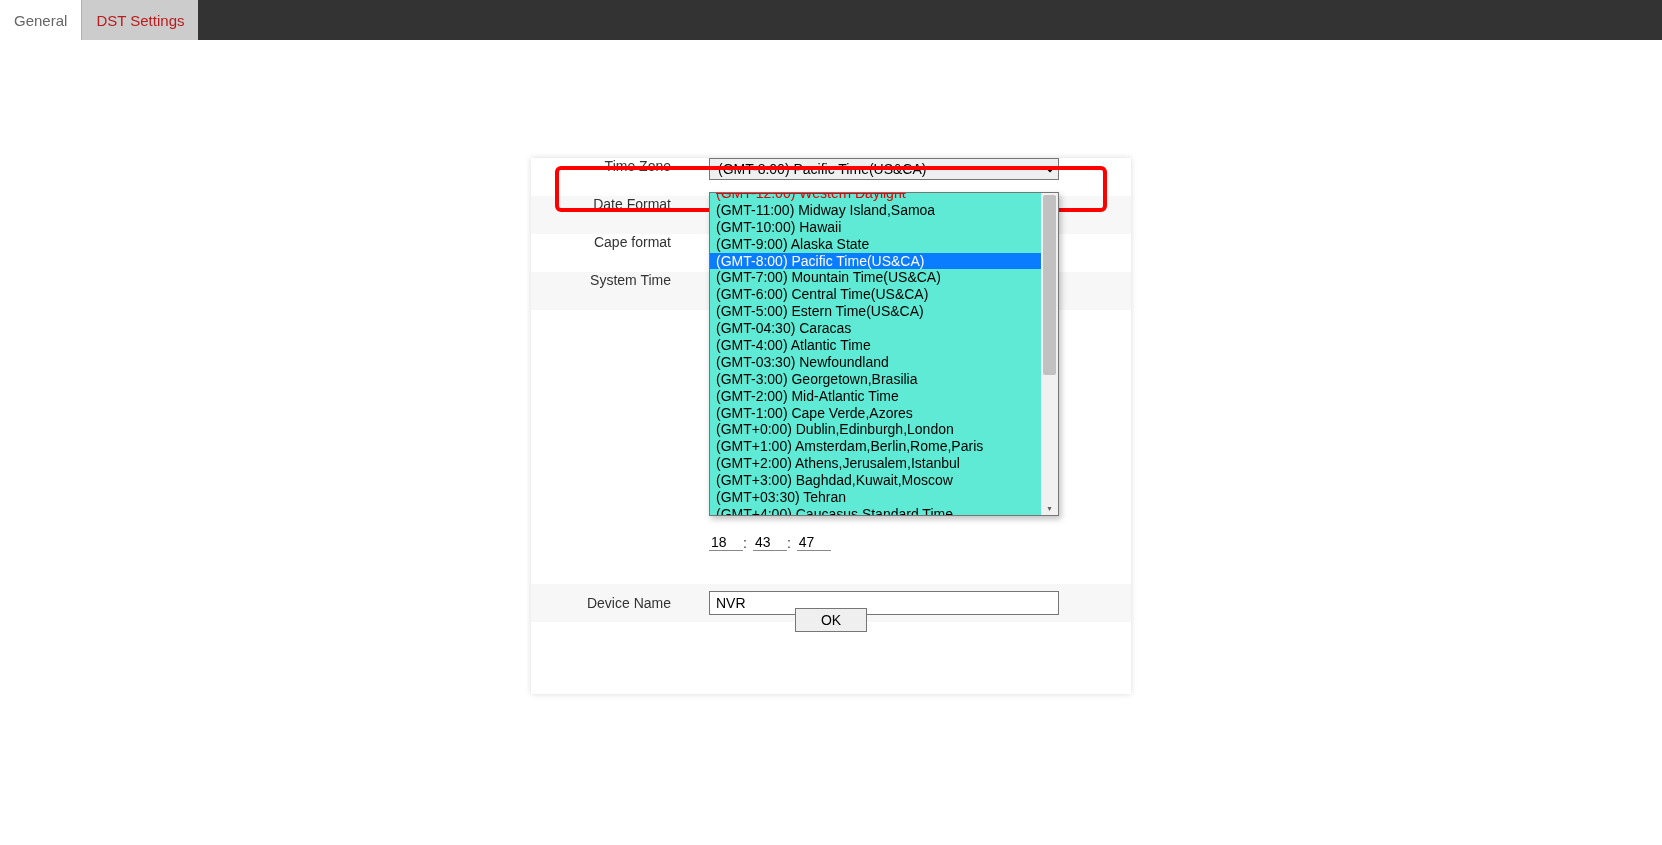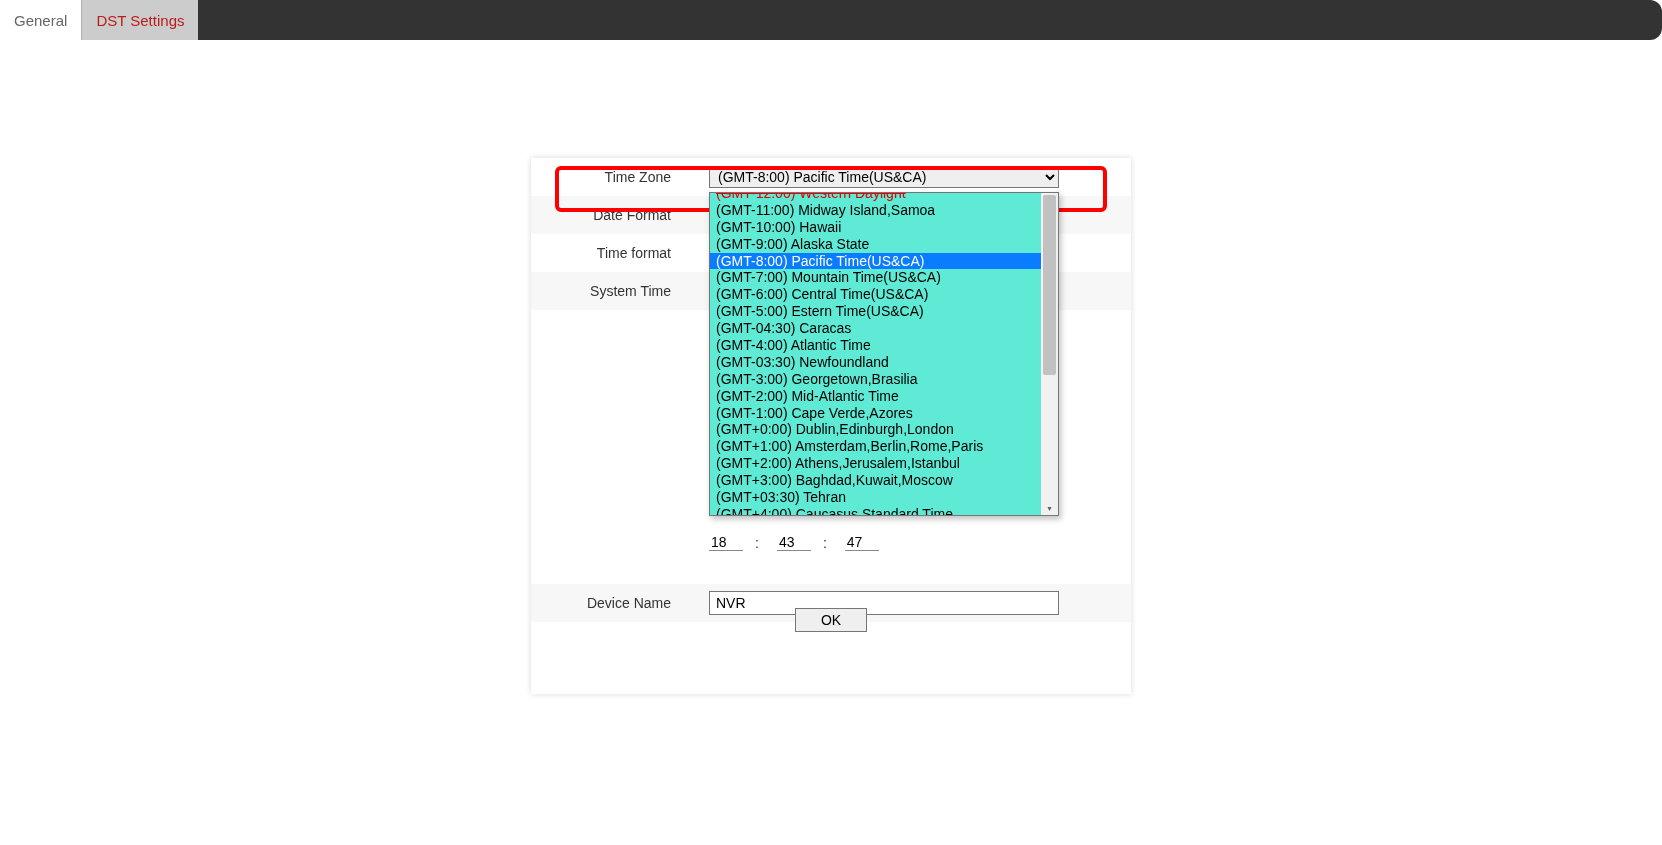--- a/index.html
+++ b/index.html
@@ -1,34 +1,34 @@
 <!DOCTYPE html>
 <html><head>
   <meta charset="utf-8">
   <style>
     * { margin: 0; padding: 0; box-sizing: border-box; font-family: Arial, sans-serif; }
     body { background: #ffffff; width: 1662px; height: 845px; overflow: hidden; }
 
-    .tab-bar { background: #333333; height: 40px; display: flex; align-items: stretch; border-radius: 12px; }
+    .tab-bar { background: #333333; height: 40px; display: flex; align-items: stretch; }
     .tab-bar .tab { padding: 0 14px; display: flex; align-items: center; font-size: 15px; color: #b91c1c; cursor: pointer; }
     .tab-bar .tab.active { background: #ffffff; color: #666666; }
     .tab-bar .tab.inactive { background: #cccccc; border-left: 1px solid #b0b0b0; }
 
     .panel-wrap { display: flex; justify-content: center; padding-top: 118px; }
     .panel {
       width: 600px;
       background: #ffffff;
       box-shadow: 0 0 6px rgba(0,0,0,0.15);
       padding-bottom: 60px;
       position: relative;
     }
 
     .form-row {
       display: flex;
-      align-items: center;
+      align-items: flex-start;
       height: 38px;
     }
     .form-row:nth-child(odd)  { background: #f7f7f7; }
     .form-row:nth-child(even) { background: #ffffff; }
 
     .form-row .label {
       flex: 0 0 178px;
       text-align: right;
       padding-right: 38px;
       font-size: 14px;
@@ -121,21 +121,21 @@
     }
 
     .time-row {
       position: absolute;
       top: 376px;
       left: 178px;
       display: flex;
       align-items: center;
       font-size: 14px;
       color: #333;
-      gap: 12px;
+      gap: 0;
     }
     .time-row .tseg {
       width: 34px;
       border: none;
       border-bottom: 1px solid #888;
       text-align: left;
       padding-left: 2px;
       font-size: 14px;
       background: transparent;
     }
@@ -203,21 +203,21 @@
         </select>
       </div>
     </div>
 
     <div class="form-row">
       <div class="label">Date Format</div>
       <div class="control"></div>
     </div>
 
     <div class="form-row">
-      <div class="label">Time format</div>
+      <div class="label">Cape format</div>
       <div class="control"></div>
     </div>
 
     <div class="form-row">
       <div class="label">System Time</div>
       <div class="control"></div>
     </div>
 
     <div class="dropdown-popup">
       <div class="options" id="tz-options">

